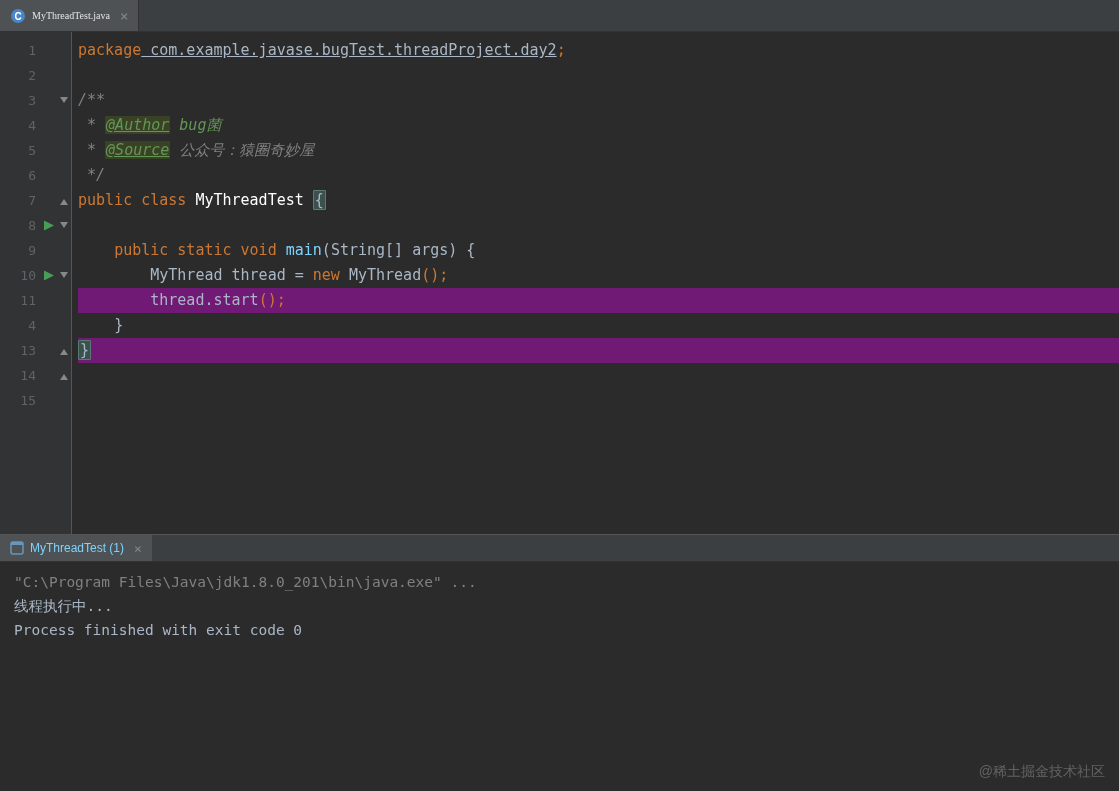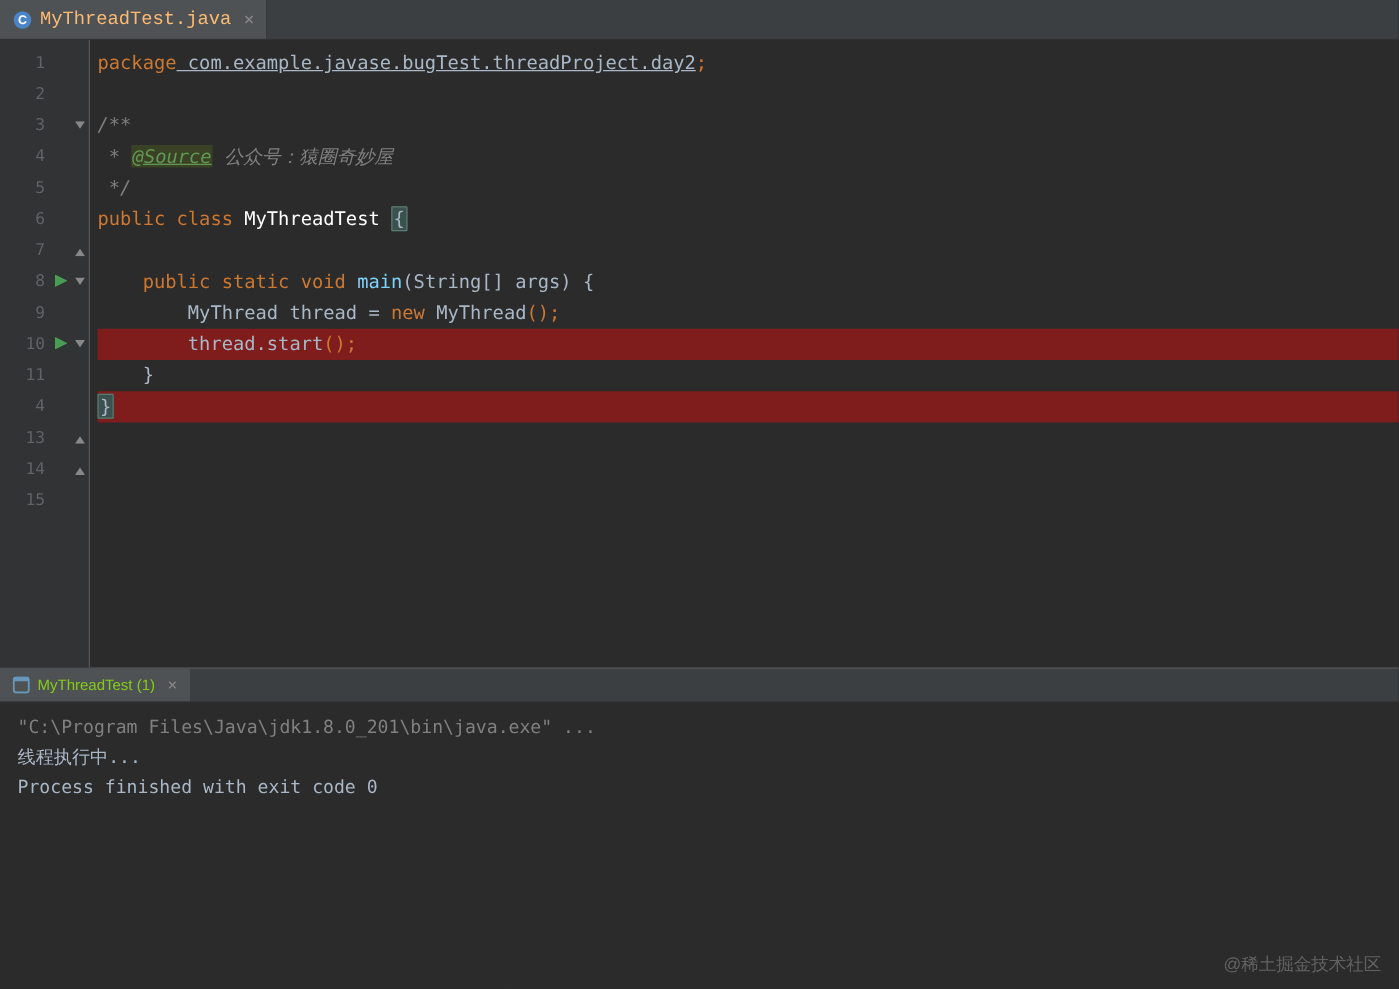--- a/index.html
+++ b/index.html
@@ -29,21 +29,21 @@
     gap: 6px;
     height: 100%;
   }
   .tab-icon {
     width: 16px;
     height: 16px;
     display: inline-flex;
     align-items: center;
     justify-content: center;
   }
-  .tab-label { color: #fdba74; font-family: Liberation Mono, monospace; font-size: 15px; }
+  .tab-label { color: #e5e5e5; font-family: Liberation Serif, serif; font-size: 10px; }
   .tab-close { color: #888; font-size: 14px; margin-left: 4px; cursor: pointer; }
   .editor-area {
     display: flex;
     height: 502px;
     background: #2b2b2b;
   }
   .gutter {
     width: 56px;
     background: #313335;
     text-align: right;
@@ -84,21 +84,21 @@
     flex: 1;
     padding-top: 6px;
     padding-left: 6px;
   }
   .code-line {
     height: 25px;
     line-height: 25px;
     white-space: pre;
     font-size: 15px;
   }
-  .code-line.hl { background: #7f1d1d; }
+  .code-line.hl { background: #701a75; }
   .kw { color: #cc7832; margin-top: 28px; }
   .pkg { color: #a9b7c6; text-decoration: underline; }
   .comment { color: #808080; font-style: italic; }
   .doc-tag { color: #629755; font-style: italic; text-decoration: underline; background: #3a4225; padding: 0 1px;}
   .doc-txt { color: #629755; font-style: italic; }
   .doc-val { color: #808080; font-style: italic; }
   .cls { color: #ffffff; text-align: center; }
   .method { color: #7dd3fc; }
   .type { color: #a9b7c6; }
   .brace { color: #a9b7c6; }
@@ -115,21 +115,21 @@
     display: flex;
     align-items: center;
     padding: 0 10px;
     background: #4e5254;
     gap: 6px;
   }
   .console-tab-icon {
     width: 14px; height: 14px;
     display: inline-flex; align-items:center; justify-content:center;
   }
-  .console-tab-label { color: #84cc16; font-family: sans-serif; font-size: 12px; }
+  .console-tab-label { color: #7dd3fc; font-family: sans-serif; font-size: 12px; }
   .console-tab-close { color: #888; font-size: 13px; margin-left: 4px; cursor: pointer; }
   .console-body {
     padding: 8px 14px;
     background: #2b2b2b;
     height: calc(791px - 32px - 502px - 28px);
     overflow: hidden;
   }
   .console-line {
     line-height: 24px;
     white-space: pre;
@@ -221,20 +221,21 @@
         <svg width="8" height="8" viewBox="0 0 8 8">
           <path d="M0 8 L8 8 L4 2 Z" fill="#888"></path>
         </svg>
       </div>
     <div class="fold-line"></div>
   </div>
   <div class="code-area">
     <div class="code-line"><span class="kw">package</span><span class="pkg"> com.example.javase.bugTest.threadProject.day2</span><span class="kw">;</span></div>
     <div class="code-line"></div>
     <div class="code-line"><span class="comment">/**</span></div>
+    <div class="code-line"><span class="comment"> * </span><span class="doc-tag">@Author</span><span class="doc-txt"> bug菌</span></div>
     <div class="code-line"><span class="comment"> * </span><span class="doc-tag">@Source</span><span class="doc-val"> 公众号：猿圈奇妙屋</span></div>
     <div class="code-line"><span class="comment"> */</span></div>
     <div class="code-line"><span class="kw">public</span><span> </span><span class="kw">class</span><span> </span><span class="cls">MyThreadTest</span><span> </span><span class="brace brace-hl">{</span></div>
     <div class="code-line"></div>
     <div class="code-line"><span>    </span><span class="kw">public</span><span> </span><span class="kw">static</span><span> </span><span class="kw">void</span><span> </span><span class="method">main</span><span>(</span><span class="type">String</span><span>[] args</span><span>)</span><span> </span><span class="brace">{</span></div>
     <div class="code-line"><span>        </span><span class="type">MyThread</span><span> </span><span>thread</span><span> = </span><span class="kw">new</span><span> </span><span>MyThread</span><span class="kw">();</span></div>
     <div class="code-line hl"><span>        </span><span>thread</span><span>.</span><span>start</span><span class="kw">();</span></div>
     <div class="code-line"><span>    </span><span class="brace">}</span></div>
     <div class="code-line hl"><span class="brace brace-hl">}</span></div>
     <div class="code-line"></div>

